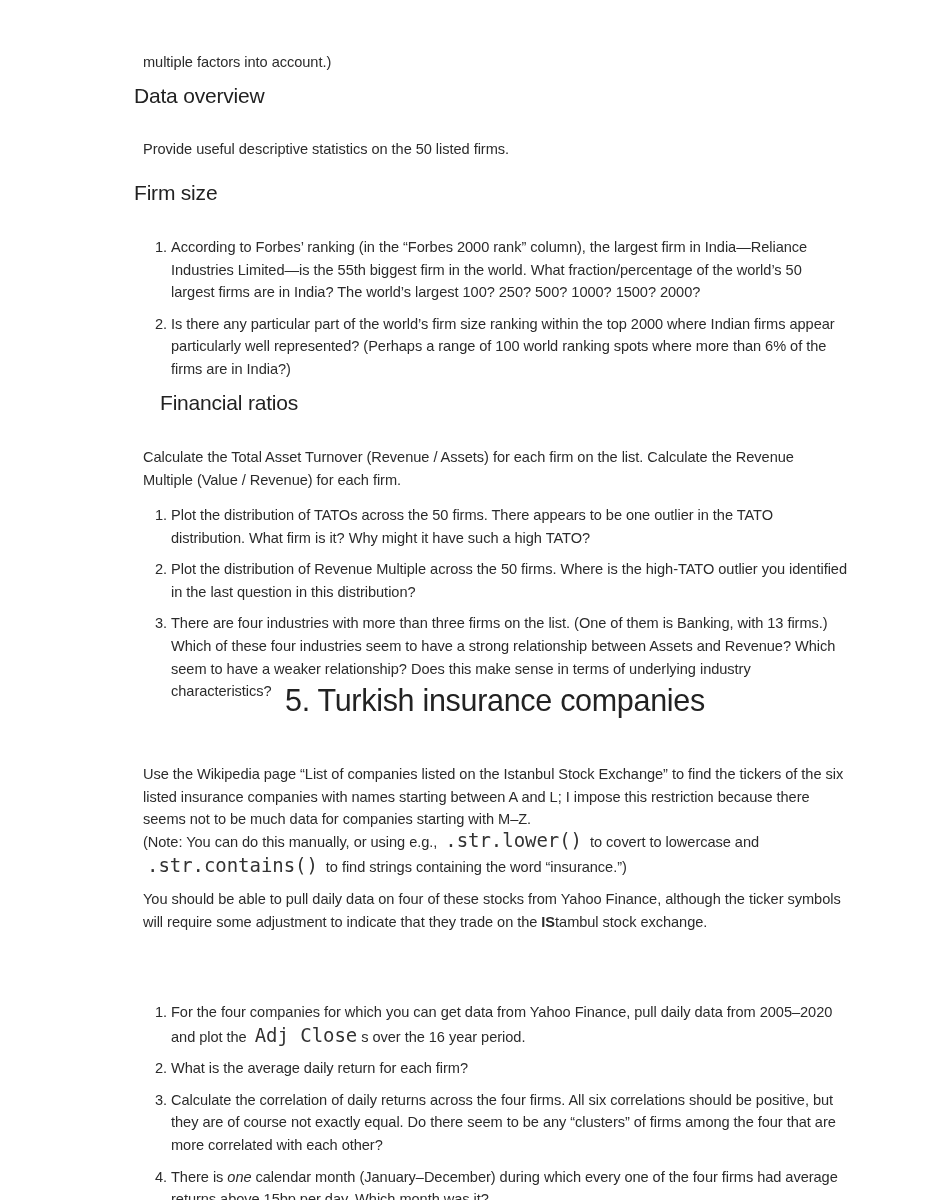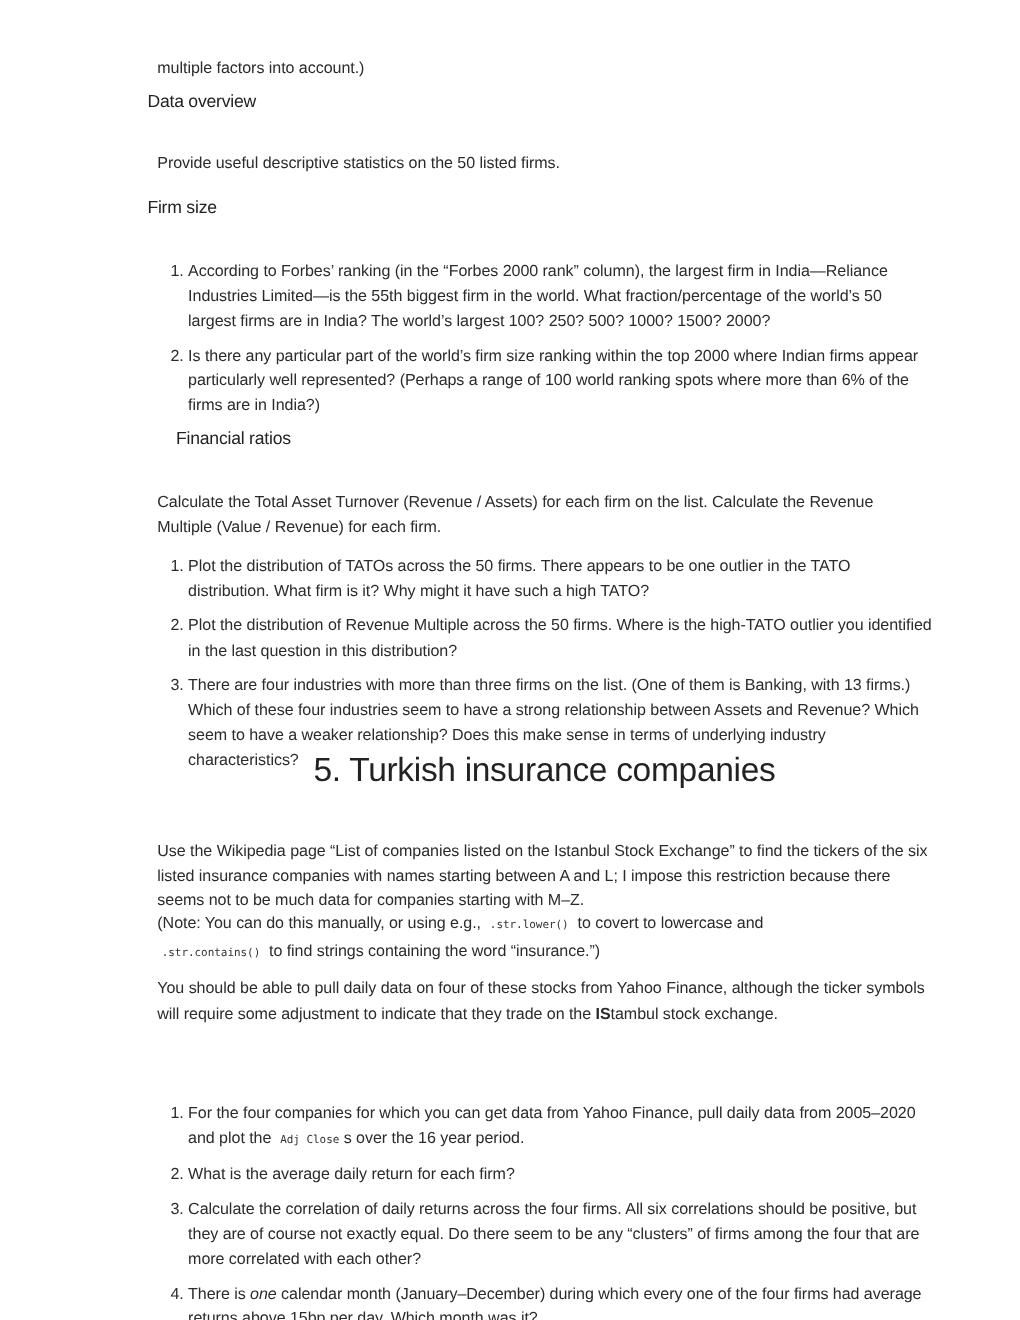--- a/index.html
+++ b/index.html
@@ -2,24 +2,24 @@
 <html><head>
 <meta charset="utf-8">
 <style>
   html, body { margin: 0; padding: 0; background: #ffffff; }
   body {
     width: 927px; height: 1200px; overflow: hidden;
     font-family: "Liberation Sans", "DejaVu Sans", sans-serif;
     color: #2b2b2b;
   }
   p, li { font-size: 14.6px; line-height: 22.6px; margin: 9px; letter-spacing: -0.05px; }
-  h2 { font-size: 16px; font-weight: 400; margin: 0; color: #222; letter-spacing: -0.2px; }
+  h2 { font-size: 21px; font-weight: 400; margin: 0; color: #222; letter-spacing: -0.2px; }
   h1 { font-size: 30.5px; font-weight: 400; margin: 0; color: #222; letter-spacing: -0.3px; }
   ol { margin: 0; padding-left: 28px; }
-  code { font-family: "DejaVu Sans Mono", "Liberation Mono", monospace; font-size: 10px; padding: 0 4px; color: #333; }
+  code { font-family: "DejaVu Sans Mono", "Liberation Mono", monospace; font-size: 19px; padding: 0 4px; color: #333; }
   .blk { position: absolute; left: 134px; width: 722px; }
 </style>
 </head>
 <body>
 
 <div class="blk" style="top:42px;">
   <p>multiple factors into account.)</p>
 </div>
 
 <div class="blk" style="top:84px;">

